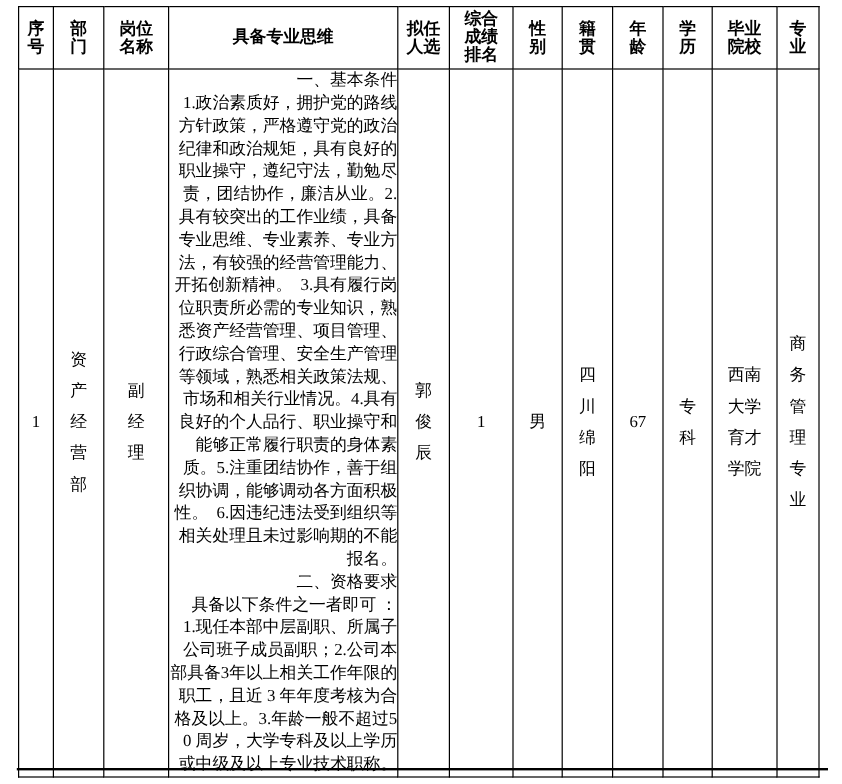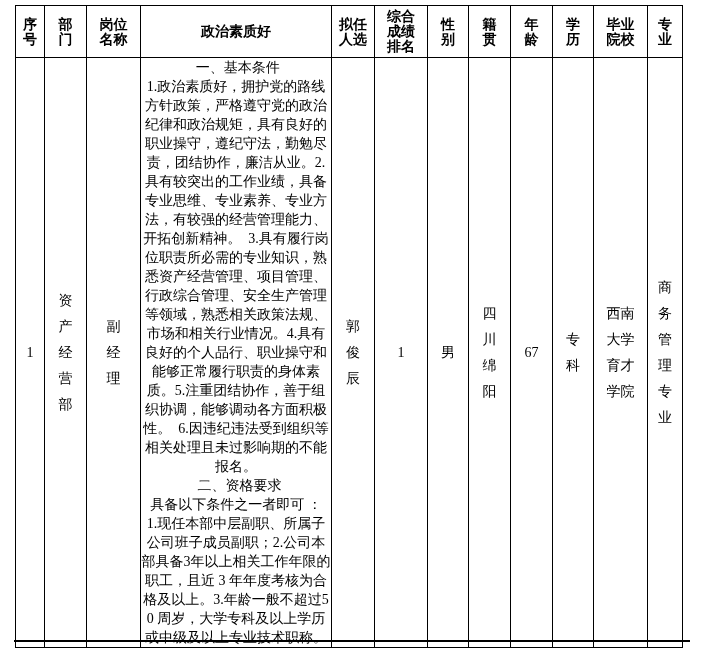--- a/index.html
+++ b/index.html
@@ -48,21 +48,21 @@
     vertical-align: middle;
     white-space: pre-line;
   }
   
   td.up {
     padding-bottom: 158px;
   }
   td.req {
     font-size: 14px;
     line-height: 19px;
-    text-align: center;
+    text-align: right;
     vertical-align: top;
     white-space: pre-wrap;
     padding: 2px 3px 0 3px;
     word-break: break-all;
   }
   .bottom-rule {
     position: absolute;
     left: 14px;
     top: 640px;
     width: 676px;
@@ -90,21 +90,21 @@
       <col style="width:35px">
     </colgroup>
     <thead>
       <tr>
         <th>序
 号</th>
         <th>部
 门</th>
         <th>岗位
 名称</th>
-        <th>政治素质好</th>
+        <th>具备专业思维</th>
         <th>拟任
 人选</th>
         <th>综合
 成绩
 排名</th>
         <th>性
 别</th>
         <th>籍
 贯</th>
         <th>年

